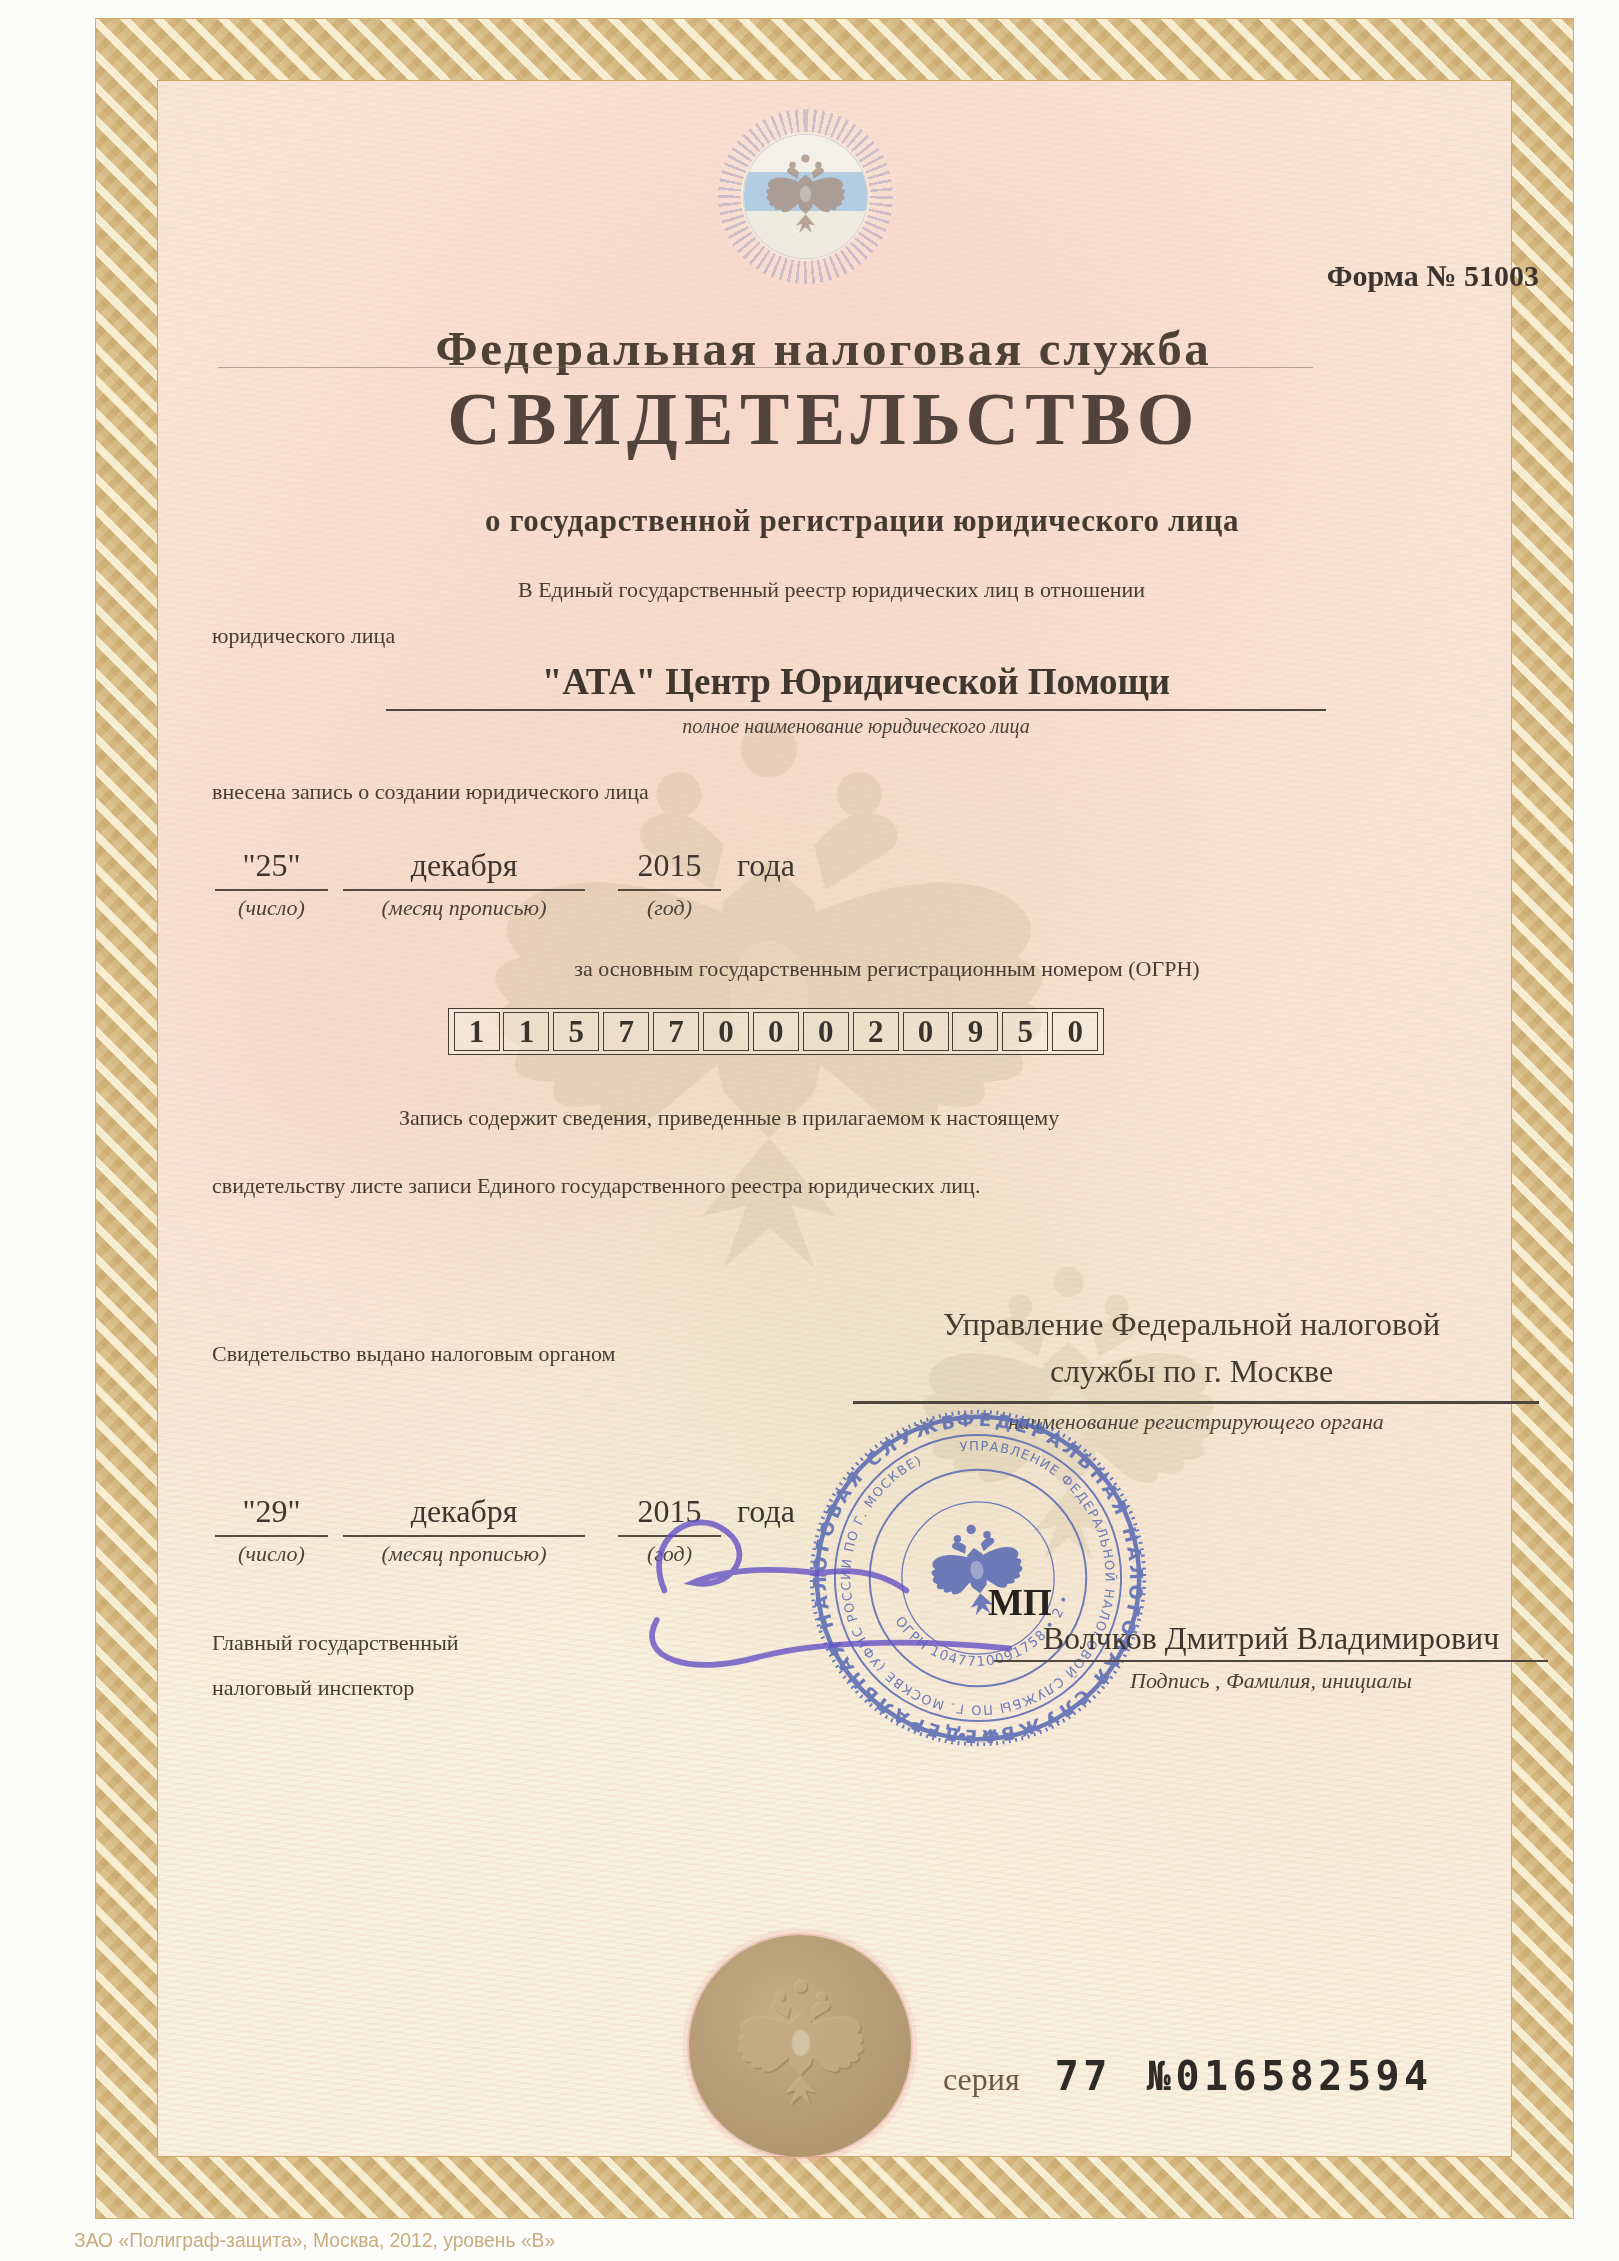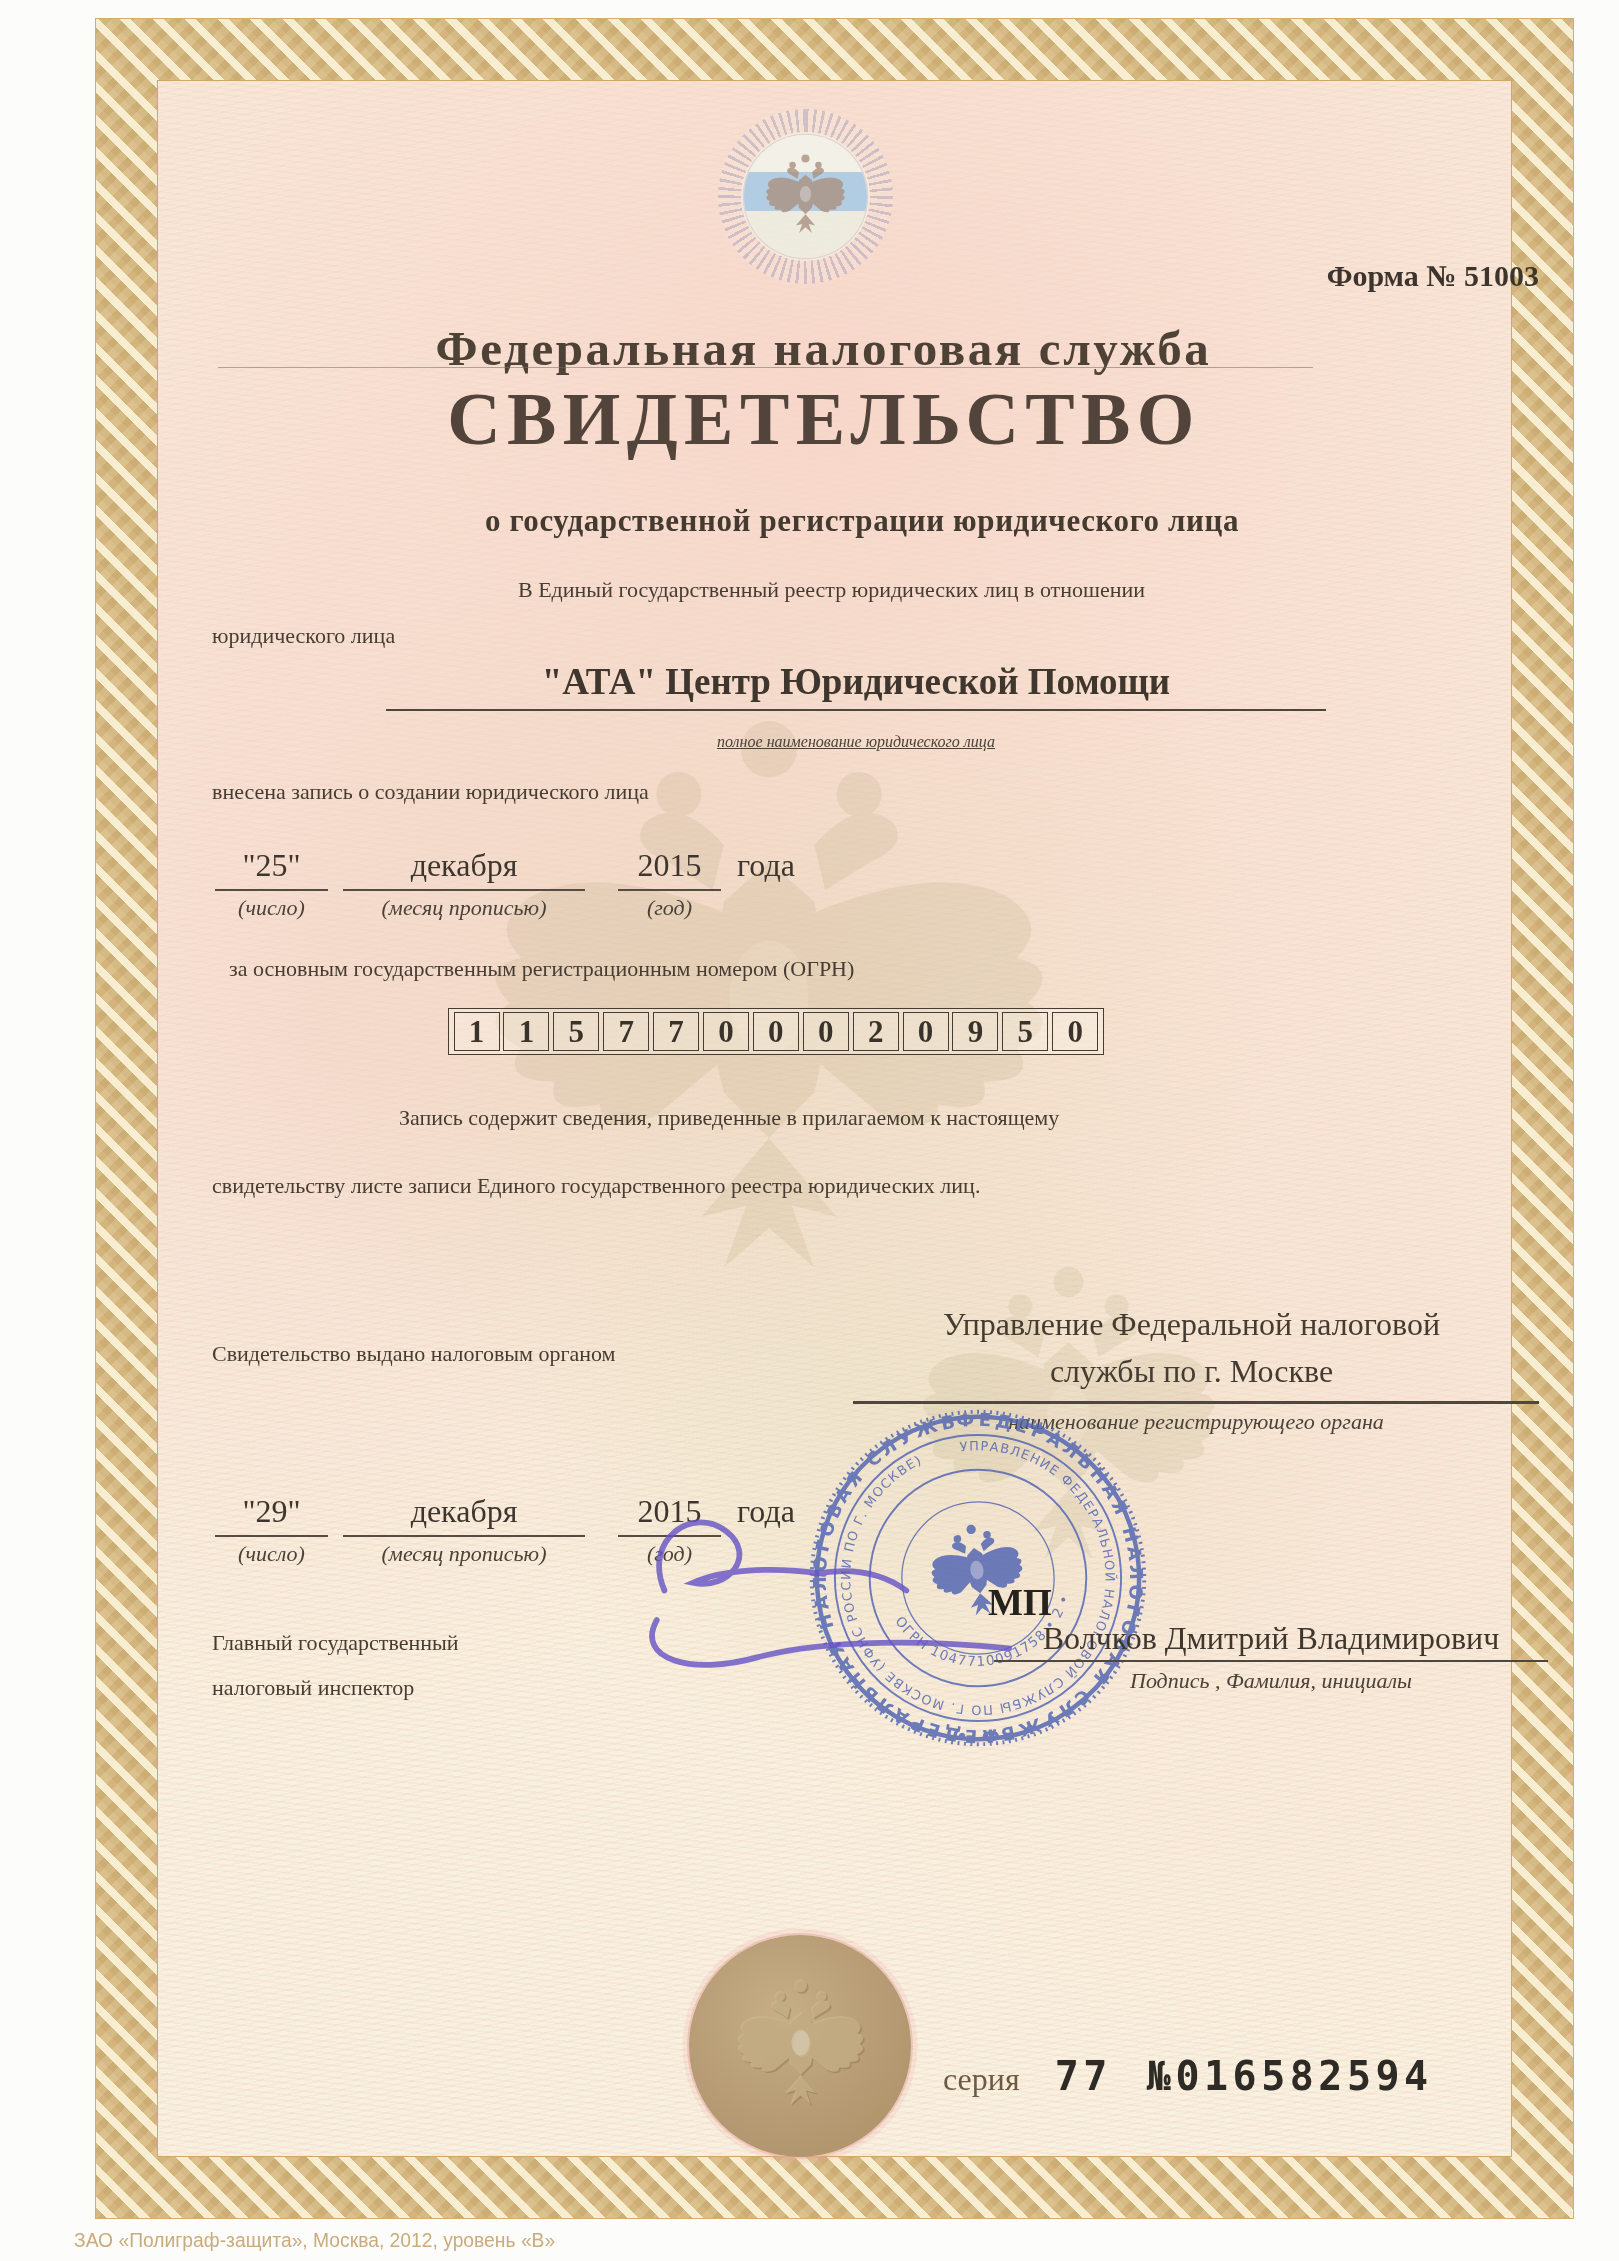--- a/index.html
+++ b/index.html
@@ -28,21 +28,21 @@
   .body-text{font-size:22px;line-height:1.15;}
   .italic-cap{font-style:italic;font-size:22px;color:#4a4138;}
   
   .form-label{font-size:30px;font-weight:bold;text-align:right;color:#3d352d;}
   .agency{font-size:49px;font-weight:bold;letter-spacing:2.6px;color:#4e4237;}
   .agency-rule{position:absolute;height:1.3px;background:rgba(122,110,98,.55);}
   .title{font-size:74px;font-weight:bold;letter-spacing:6.4px;color:#52443a;}
   .subtitle{font-size:31px;font-weight:bold;letter-spacing:0.6px;color:#443a30;}
   
   .company-name{font-size:37px;font-weight:bold;color:#3f362d;padding-bottom:6.4px;border-bottom:2.6px solid #4f463d;}
-  .company-caption{font-style:italic;font-size:16px;padding-top:22px;color:#4a4138;text-decoration:underline;}
+  .company-caption{font-style:italic;font-size:20px;padding-top:4px;color:#4a4138;}
   
   .date-value{font-size:32px;text-align:center;border-bottom:2.6px solid #564c42;padding-bottom:5.2px;color:#3e362e;}
   .date-label{font-style:italic;font-size:22px;text-align:center;padding-top:3.9px;color:#4a4138;}
   .year-word{font-size:32px;color:#3e362e;}
   
   .ogrn-boxes{display:flex;gap:3.9px;border:1.9px solid #453c34;padding:3.2px 4.5px;background:rgba(252,248,238,.35);}
   .ogrn-cell{width:44px;height:37px;border:1.9px solid #453c34;display:flex;align-items:center;justify-content:center;
              font-size:31px;font-weight:bold;color:#3a332c;}
   .indent1{text-indent:306px;}
   .indent2{text-indent:187px;}
@@ -138,21 +138,21 @@
     <div class="abs" style="left:247px;top:828px;width:242px;">
       <div class="date-value">декабря</div>
       <div class="date-label">(месяц прописью)</div>
     </div>
     <div class="abs" style="left:522px;top:828px;width:103px;">
       <div class="date-value">2015</div>
       <div class="date-label">(год)</div>
     </div>
     <div class="abs year-word" style="left:641px;top:828px;">года</div>
 
-    <div class="abs body-text" style="left:133px;top:937px;width:1288px;">за основным государственным регистрационным номером (ОГРН)</div>
+    <div class="abs body-text" style="left:147px;top:937px;width:1288px;text-align:center;">за основным государственным регистрационным номером (ОГРН)</div>
     <div class="abs ogrn-boxes" style="left:352px;top:989px;">
         <div class="ogrn-cell">1</div>
         <div class="ogrn-cell">1</div>
         <div class="ogrn-cell">5</div>
         <div class="ogrn-cell">7</div>
         <div class="ogrn-cell">7</div>
         <div class="ogrn-cell">0</div>
         <div class="ogrn-cell">0</div>
         <div class="ogrn-cell">0</div>
         <div class="ogrn-cell">2</div>

